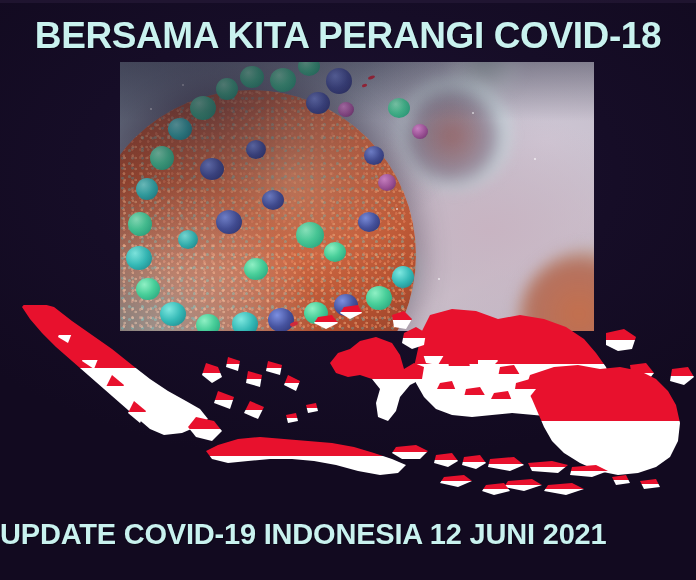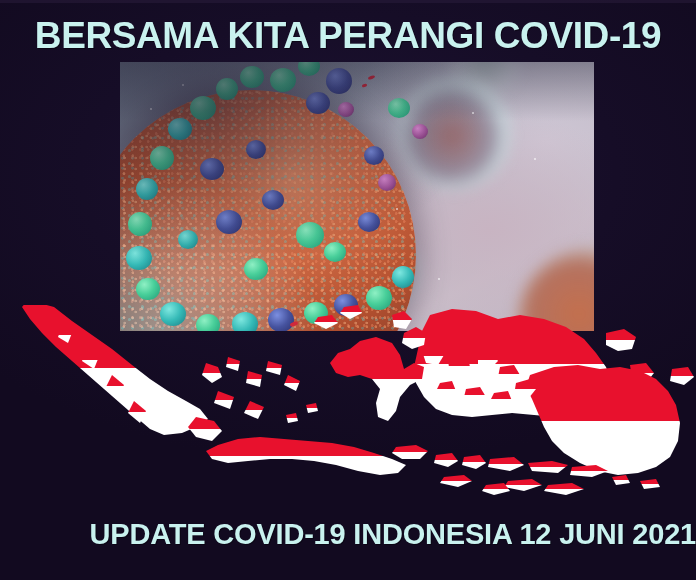--- a/index.html
+++ b/index.html
@@ -167,21 +167,21 @@
     color: #c9f2ef;
     font-family: "Liberation Sans", sans-serif;
     text-shadow: 1px 1px 0 rgba(10,6,20,.85);
     white-space: nowrap;
   }
   .footline {
     position: absolute;
     left: 0;
     top: 518px;
     width: 696px;
-    text-align: right;
+    text-align: left;
     font-size: 29px;
     font-weight: bold;
     letter-spacing: -0.2px;
     color: #c9f2ef;
     font-family: "Liberation Sans", sans-serif;
     text-shadow: 1px 1px 0 rgba(10,6,20,.85);
     white-space: nowrap;
   }
 </style>
 </head>
@@ -332,17 +332,17 @@
         <path d="M196,112 L214,116 L222,126 L212,136 L196,132 L188,122 Z"></path>
 
         <path d="M306,100 L316,98 L318,106 L308,108 Z"></path>
         <path d="M286,110 L296,108 L298,116 L288,118 Z"></path>
         <path d="M612,172 L626,170 L630,178 L616,180 Z"></path>
         <path d="M640,176 L656,174 L660,182 L644,184 Z"></path>
       </g>
     </svg>
   </div>
 
-  <div class="headline">BERSAMA KITA PERANGI COVID-19</div>
+  <div class="headline">BERSAMA KITA PERANGI COVID-18</div>
 
   <div class="footline">UPDATE COVID-19 INDONESIA 12 JUNI 2021</div>
 
 </div>
 
 </body></html>

